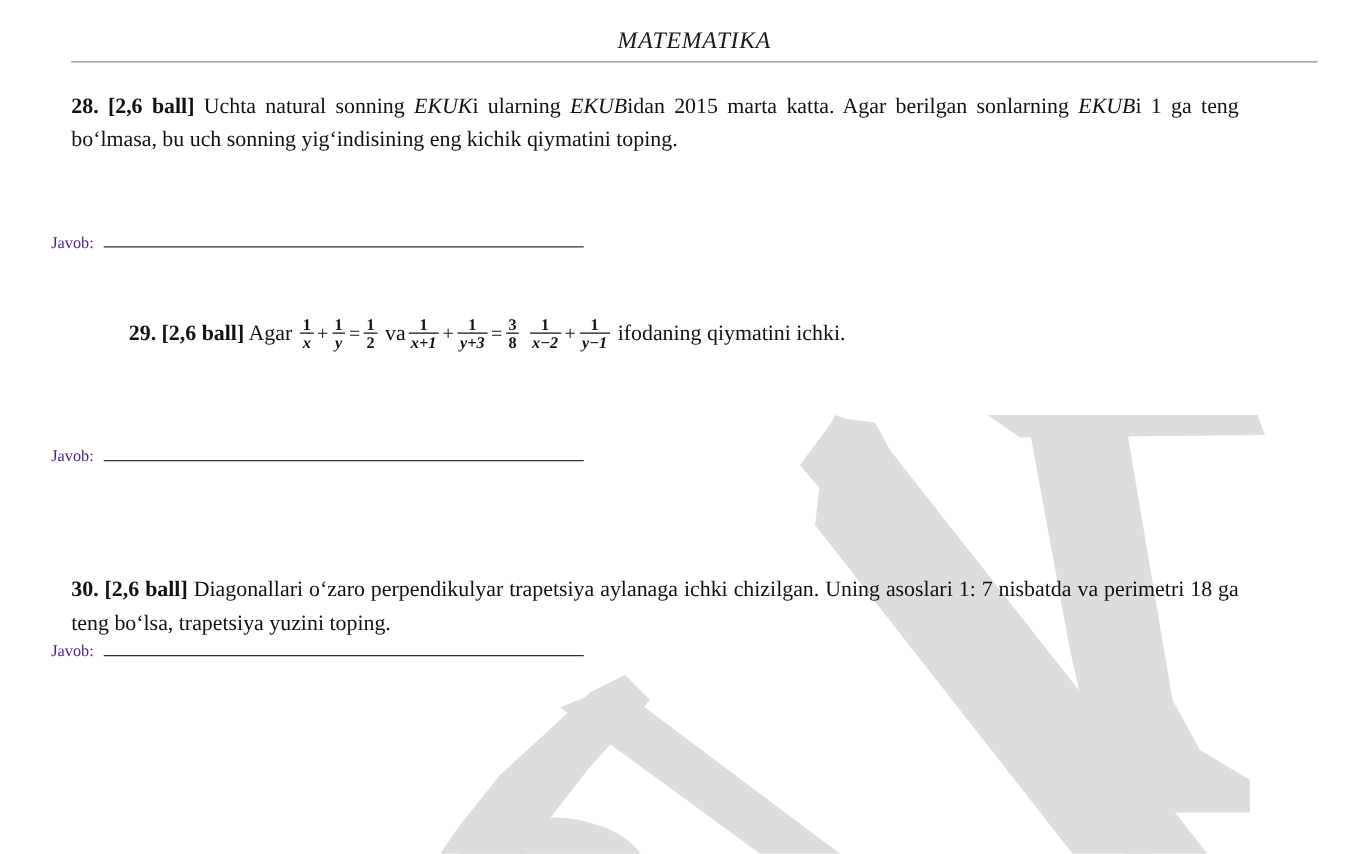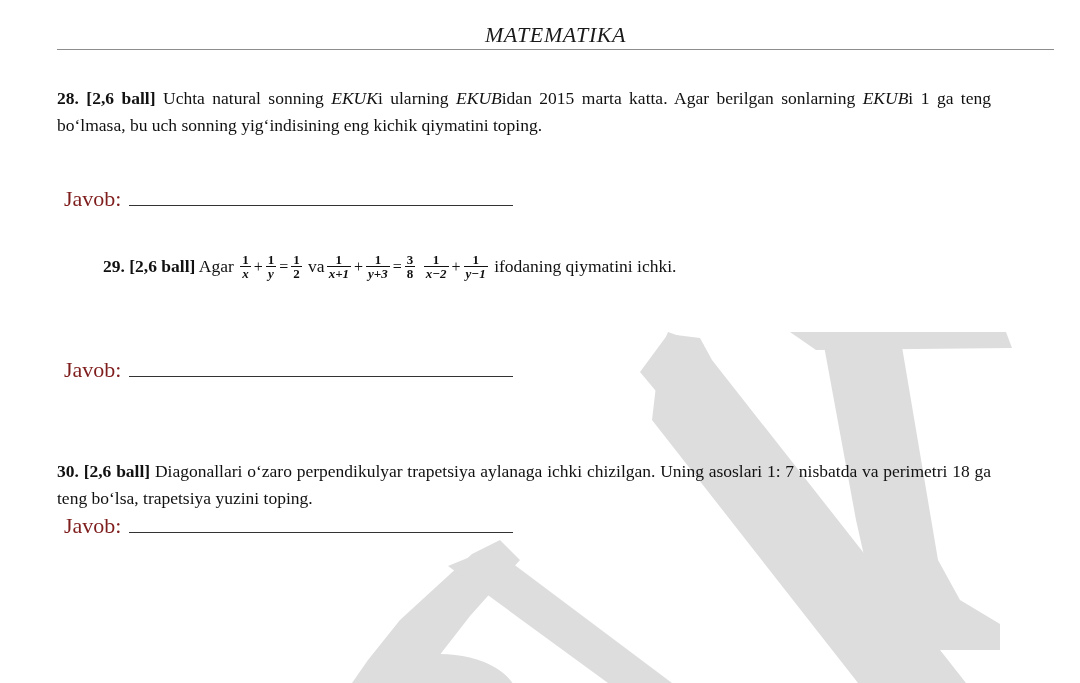--- a/index.html
+++ b/index.html
@@ -39,21 +39,21 @@
 
   .header {
     position: absolute;
     left: 57px;
     top: 22px;
     width: 997px;
     text-align: center;
   }
   .header-title {
     font-style: italic;
-    font-size: 22px;
+    font-size: 19px;
     letter-spacing: 0.6px;
     color: #1a1a1a;
   }
   .header-rule {
     position: absolute;
     left: 57px;
     top: 49px;
     width: 997px;
     height: 0;
     border-top: 1.4px solid #8d8d8d;
@@ -101,39 +101,39 @@
   .frac .den.ital, .frac .num.ital {
     font-style: italic;
   }
   .op {
     font-size: 16px;
     padding: 0 1px;
   }
 
   .answer {
     position: absolute;
-    left: 64px;
-    font-size: 22px;
-    color: #7f1d1d;
+    left: 41px;
+    font-size: 13px;
+    color: #4c1d95;
   }
   .answer-label {
     display: inline-block;
     vertical-align: baseline;
   }
   .answer-rule {
     display: inline-block;
     width: 384px;
     height: 0;
     border-bottom: 1.3px solid #333333;
     vertical-align: baseline;
     margin-left: 8px;
   }
 
   
-  #q28 { top: 85px; }
+  #q28 { top: 71px; }
   #a28 { top: 186px; }
   #q29 { top: 253px; margin-left: 46px; }
   #a29 { top: 357px; }
   #q30 { top: 421px; margin-top: 37px; }
   #a30 { top: 513px; }
 </style>
 </head>
 <body>
 
 <svg id="watermark" viewBox="0 0 1080 683" preserveAspectRatio="none" aria-hidden="true">

